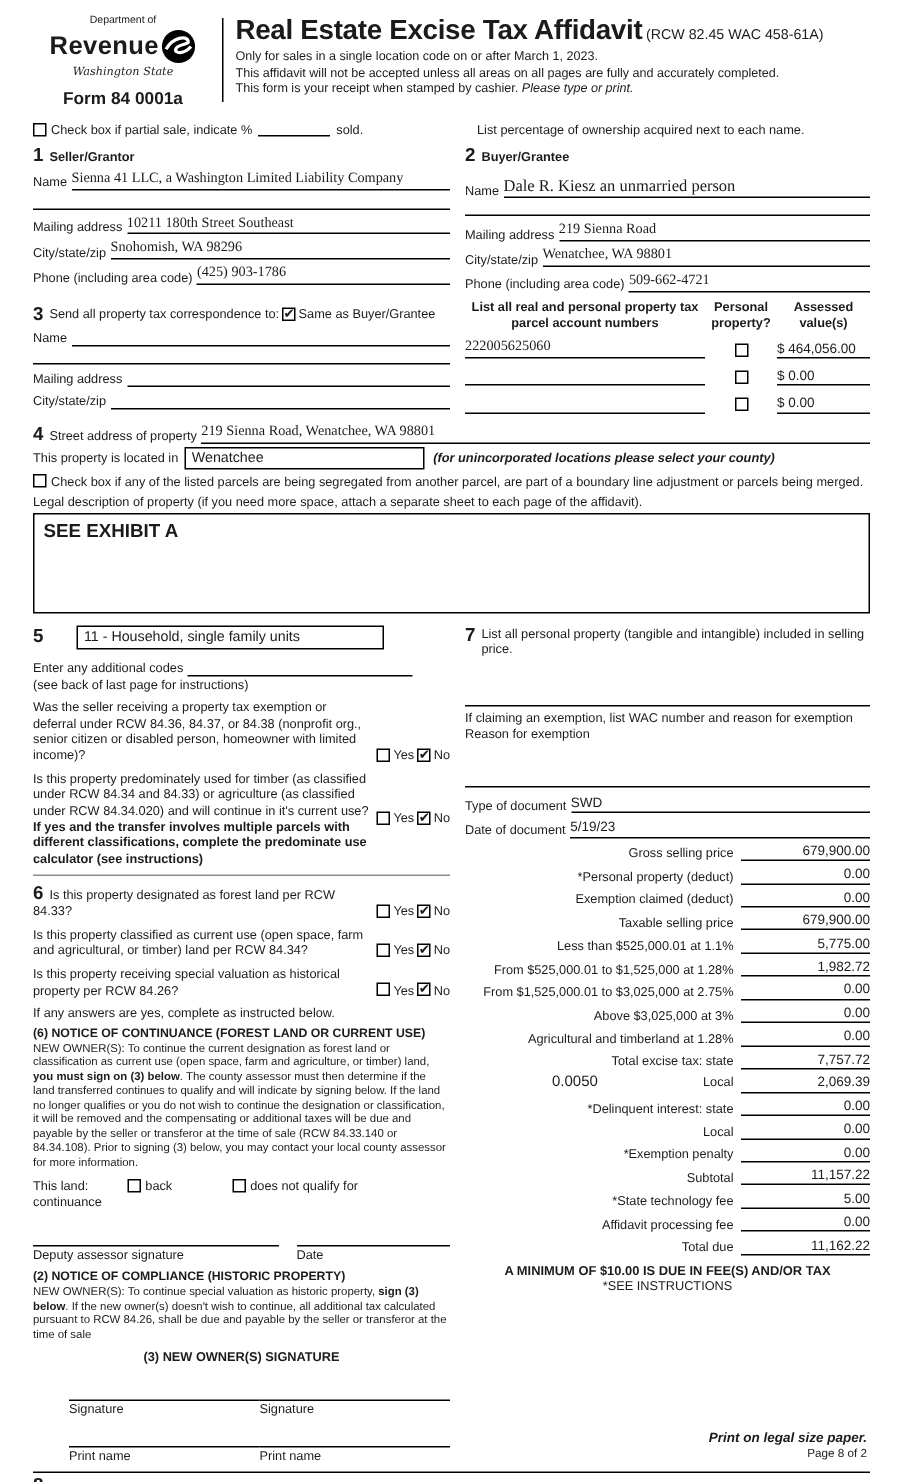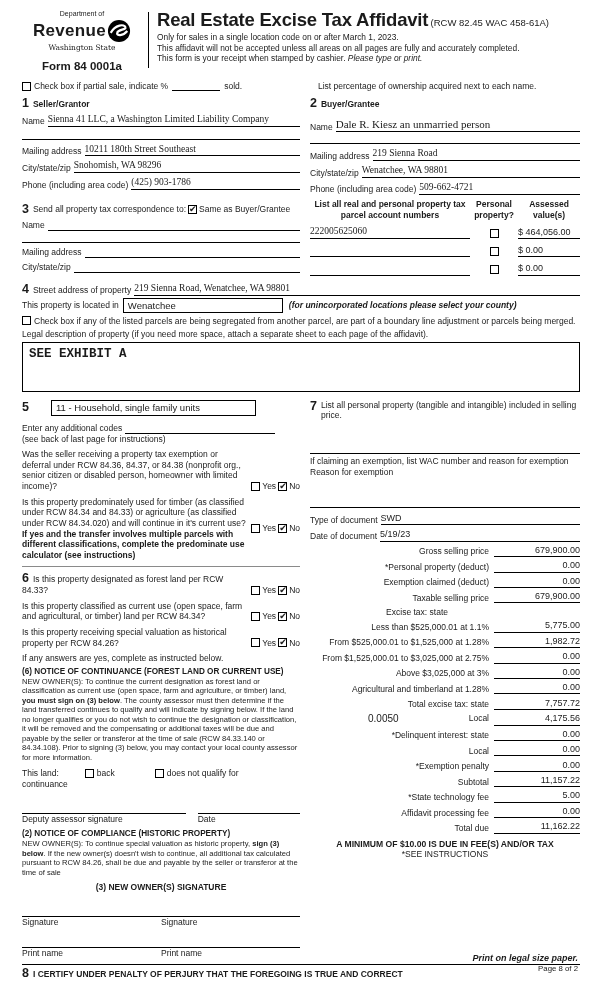--- a/index.html
+++ b/index.html
@@ -17,47 +17,47 @@
   .sansval { font-size:9px; white-space:nowrap; }
   .secnum { font-weight:bold; font-size:12.5px; margin-right:4px; line-height:1; }
   .cb { display:inline-block; width:9px; height:9px; border:1.2px solid #000; flex:none;
         font-size:9px; line-height:7px; text-align:center; vertical-align:-1px; overflow:visible; }
   .yn { display:inline-flex; align-items:center; gap:2px; white-space:nowrap; flex:none; }
   
   .hdr { display:flex; align-items:flex-start; }
   .logo { width:120px; text-align:center; flex:none; position:relative; }
   .deptof { font-size:7px; }
   .revname { font-weight:bold; font-size:17px; letter-spacing:.3px; line-height:1; }
-  .wast { font-size:7.5px; font-family:"DejaVu Serif", serif; }
+  .wast { font-style:italic; font-size:7.5px; font-family:"DejaVu Serif", serif; }
   .formno { font-weight:bold; font-size:11.5px; margin-top:7px; }
   .hdiv { border-left:1.5px solid #000; height:56px; margin:2px 8px 0 6px; flex:none; }
   .titleblk { flex:1; }
   .title { font-weight:bold; font-size:18.5px; line-height:1.1; letter-spacing:-.2px; display:inline; }
   .rcw { font-size:9.5px; }
   .hnotes { font-size:8.4px; margin-top:2px; }
   
   .cols { display:flex; }
   .lc { width:278px; flex:none; }
   .rc { flex:1; margin-left:10px; }
   .fldrow { display:flex; align-items:flex-end; margin-top:4px; }
   .fldrow .lab { white-space:nowrap; padding-right:3px; }
   .fldrow .fill { flex:1; min-height:11px; }
   .parcelhead { display:flex; text-align:center; font-weight:bold; }
   .ptable .prow { display:flex; align-items:flex-end; margin-top:6px; }
-  .legalbox { border:1.5px solid #000; height:50px; margin-top:2px; padding:4px 6px;
-              font-family:Liberation Mono, monospace; font-weight:bold; font-size:12.5px; }
+  .legalbox { border:1.5px solid #000; height:67px; margin-top:2px; padding:4px 6px;
+              font-family:Liberation Sans, sans-serif; font-weight:bold; font-size:12.5px; }
   .selbox { border:1.2px solid #000; padding:1px 4px; font-size:9.5px; background:#fff; }
   .qrow { display:flex; align-items:flex-end; margin-top:5px; }
   .qrow .qtxt { flex:1; padding-right:4px; }
   .small7 { font-size:7.6px; }
   .grayline { border-top:1px solid #8a8a8a; margin:6px 0 5px 0; }
   .trow { display:flex; align-items:flex-end; margin-top:3.2px; }
   .tlabel { flex:1; text-align:right; padding-right:5px; white-space:nowrap; }
   .tval { width:86px; text-align:right; font-size:9px; flex:none; }
-  .sigline { display:flex; gap:0; margin-top:14px; }
+  .sigline { display:flex; gap:0; margin-top:14px;margin-left:24px; }
   .sigline .half { flex:1; }
   .ctr { text-align:center; }
 </style>
 </head>
 <body>
 
 <div class="page">
 
   <div class="hdr">
     <div class="logo">
@@ -358,24 +358,20 @@
         </div>
       <div class="trow">
           <span class="tlabel">Exemption claimed (deduct)</span>
           <span class="tval fl">0.00</span>
         </div>
       <div class="trow">
           <span class="tlabel">Taxable selling price</span>
           <span class="tval fl">679,900.00</span>
         </div>
       <div class="trow">
-          <span class="tlabel" style="padding-right:46px;">Excise tax: state</span>
-          <span style="width:86px;"></span>
-        </div>
-      <div class="trow">
           <span class="tlabel">Less than $525,000.01 at 1.1%</span>
           <span class="tval fl">5,775.00</span>
         </div>
       <div class="trow">
           <span class="tlabel">From $525,000.01 to $1,525,000 at 1.28%</span>
           <span class="tval fl">1,982.72</span>
         </div>
       <div class="trow">
           <span class="tlabel">From $1,525,000.01 to $3,025,000 at 2.75%</span>
           <span class="tval fl">0.00</span>
@@ -390,21 +386,21 @@
         </div>
       <div class="trow">
           <span class="tlabel">Total excise tax: state</span>
           <span class="tval fl">7,757.72</span>
         </div>
       <div class="trow">
           <span class="tlabel" style="display:flex;">
             <span style="margin-left:58px;font-size:10px;">0.0050</span>
             <span style="flex:1;text-align:right;">Local</span>
           </span>
-          <span class="tval fl">4,175.56</span>
+          <span class="tval fl">2,069.39</span>
         </div>
       <div class="trow">
           <span class="tlabel">*Delinquent interest: state</span>
           <span class="tval fl">0.00</span>
         </div>
       <div class="trow">
           <span class="tlabel">Local</span>
           <span class="tval fl">0.00</span>
         </div>
       <div class="trow">

